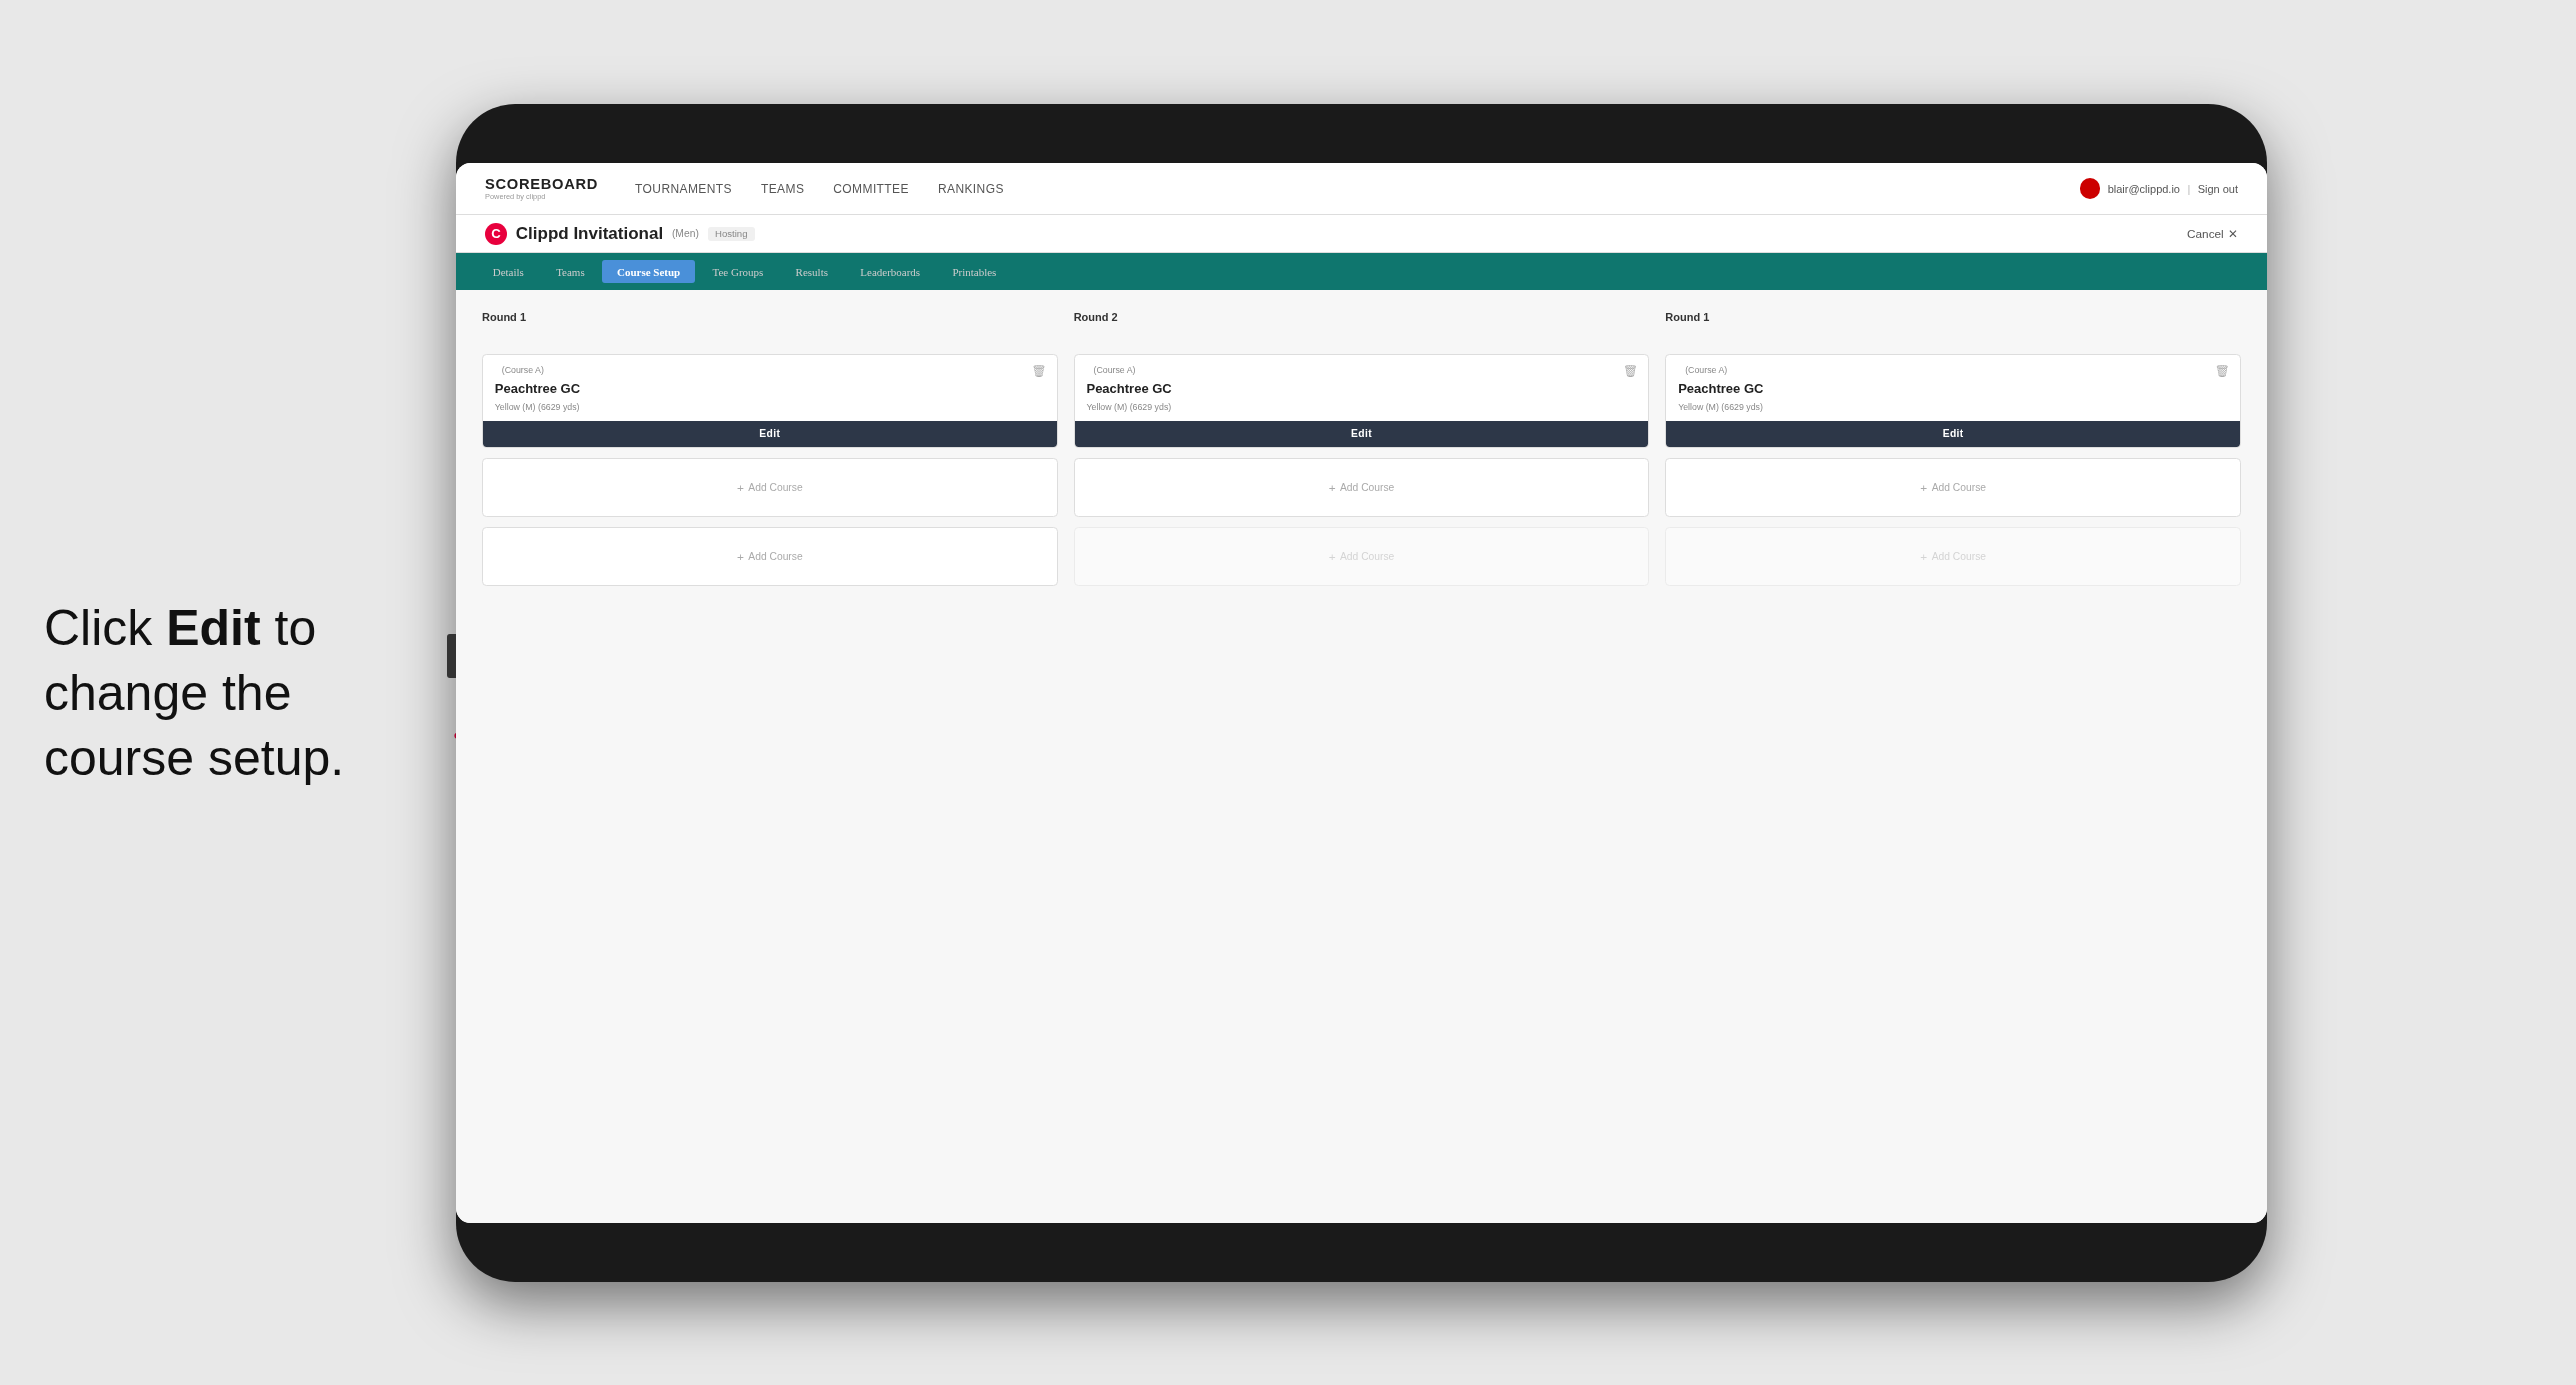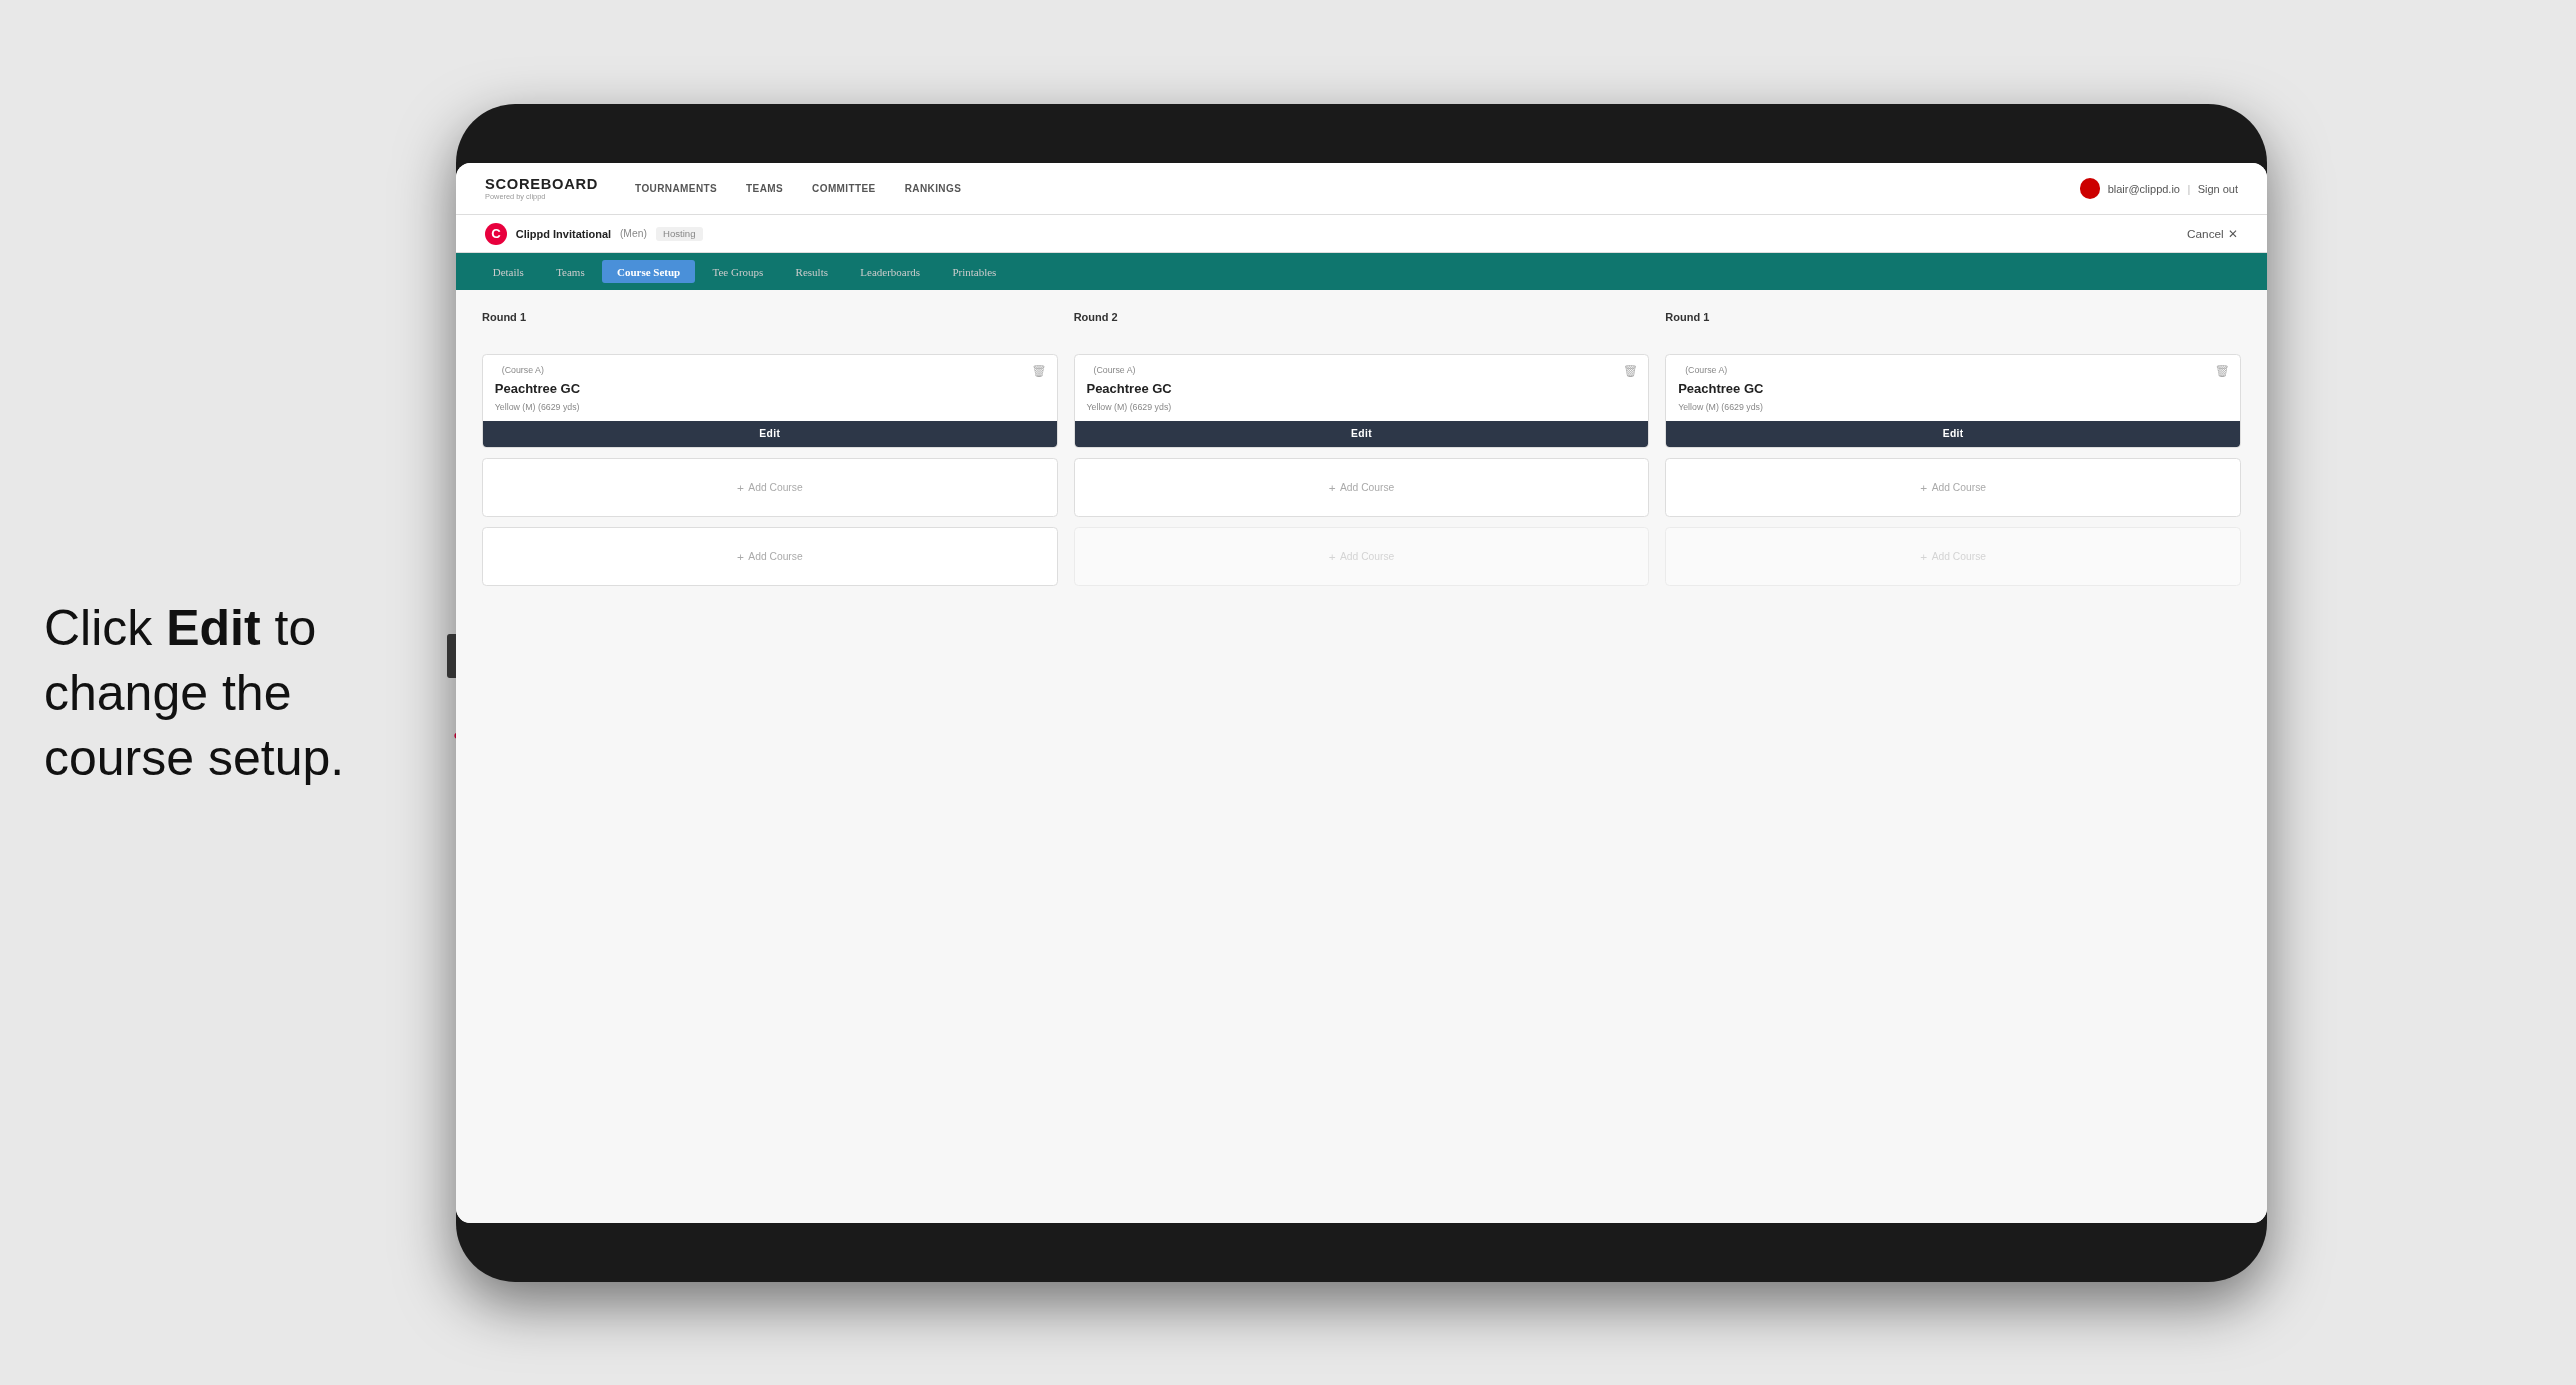--- a/index.html
+++ b/index.html
@@ -89,24 +89,24 @@
     .scoreboard-logo .logo-subtitle {
       font-size: 7.4px;
       color: #999;
     }
     .top-nav-links {
       display: flex;
       gap: 29px;
       flex: 1;
     }
     .top-nav-links a {
-      font-size: 10px;
+      font-size: 12px;
       color: #555;
       text-decoration: none;
-      font-weight: 700;
+      font-weight: 400;
       letter-spacing: 0.4px;
       cursor: pointer;
     }
     .top-nav-right {
       display: flex;
       align-items: center;
       gap: 7.4px;
       font-size: 11px;
       color: #555;
     }
@@ -146,21 +146,21 @@
       background: #e8003d;
       border-radius: 50%;
       display: flex;
       align-items: center;
       justify-content: center;
       color: #fff;
       font-weight: 800;
       font-size: 13.2px;
     }
     .tournament-name {
-      font-size: 11px;
+      font-size: 17px;
       font-weight: 600;
       color: #222;
     }
     .hosting-badge {
       font-size: 9.6px;
       color: #888;
       background: #f0f0f0;
       padding: 1.5px 7.4px;
       border-radius: 2.9px;
     }

